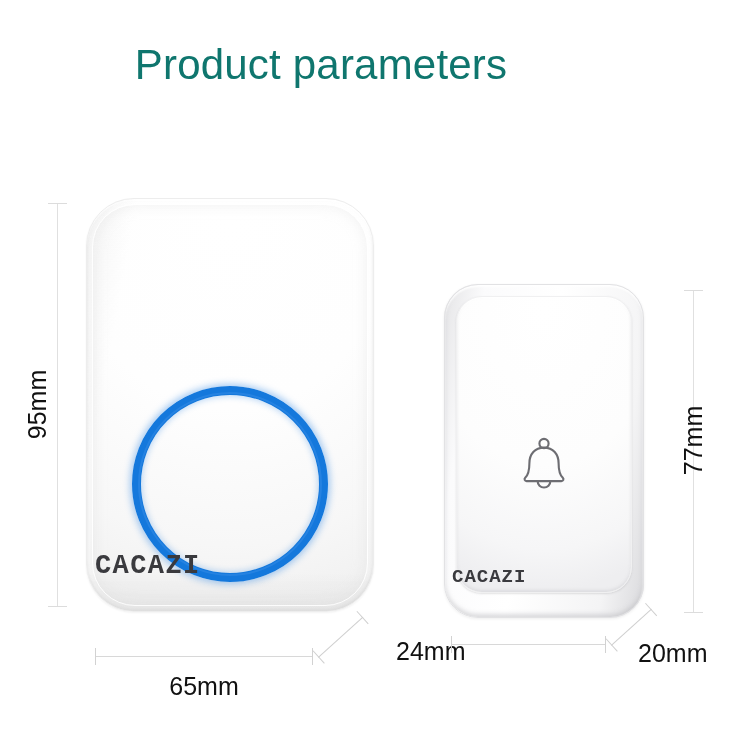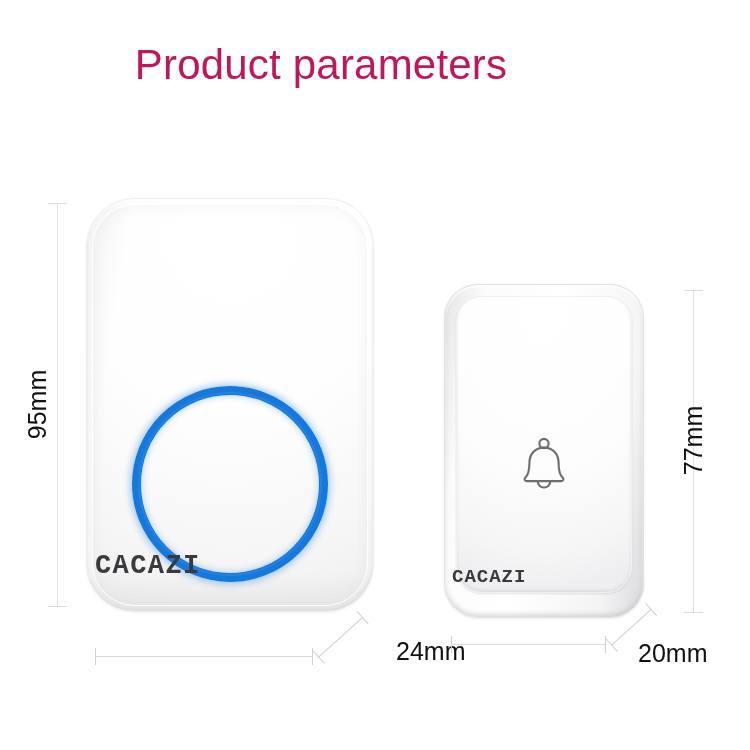--- a/index.html
+++ b/index.html
@@ -19,21 +19,21 @@
 
   
   #page-title {
     position: absolute;
     top: 44px;
     left: 0;
     width: 642px;
     text-align: center;
     font-size: 42px;
     font-weight: 400;
-    color: #be185d;
+    color: #0f766e;
     letter-spacing: 0.2px;
     line-height: 1;
   }
 
   
   #receiver {
     position: absolute;
     left: 86px;
     top: 198px;
     width: 288px;
@@ -243,20 +243,21 @@
   <div class="dim-line-v" style="left:57px; top:203px; height:404px;">
     <div class="cap-h" style="top:0;"></div>
     <div class="cap-h" style="bottom:0;"></div>
   </div>
   <div class="dim-label dim-label-vert" style="left:-8px; top:392px; width:90px; text-align:center;">95mm</div>
 
   <div class="dim-line-h" style="left:95px; top:656px; width:218px;">
     <div class="cap-v" style="left:0;"></div>
     <div class="cap-v" style="right:0;"></div>
   </div>
+  <div class="dim-label" style="left:95px; top:674px; width:218px; text-align:center;">65mm</div>
 
   <div class="dim-diag" style="left:318px; top:657px; width:60px; transform: rotate(-42deg);">
     <div class="cap-d" style="left:0;"></div>
     <div class="cap-d" style="right:0;"></div>
   </div>
   <div class="dim-label" style="left:352px; top:639px;margin-left:44px;">24mm</div>
 
   <div id="transmitter">
     <div id="transmitter-face"></div>
     <div id="transmitter-bezel"></div>

